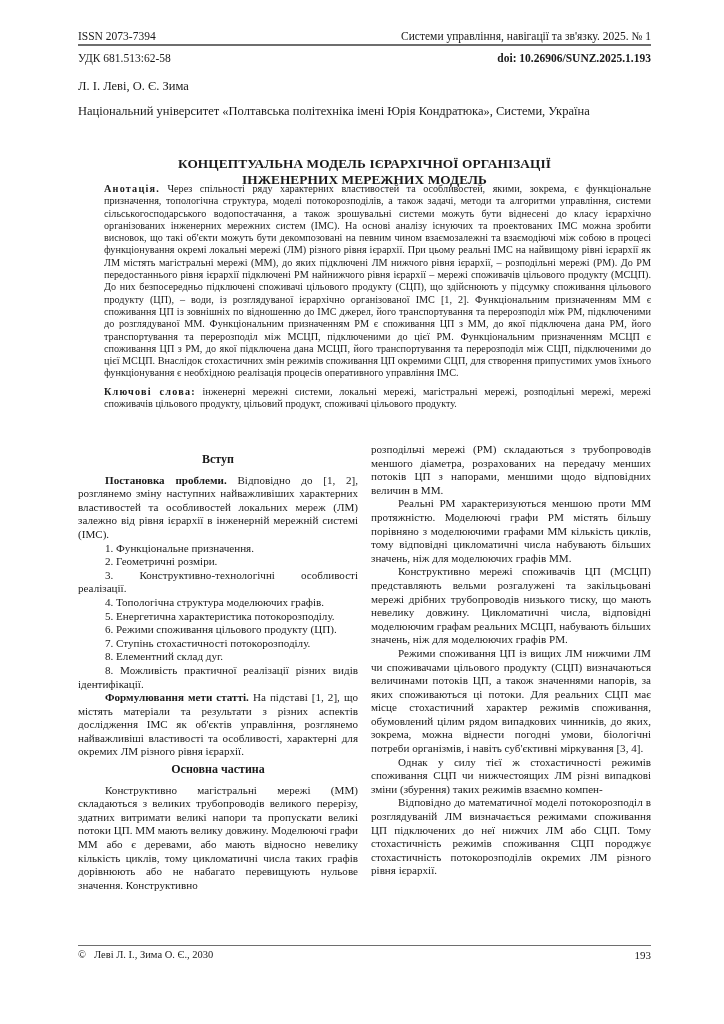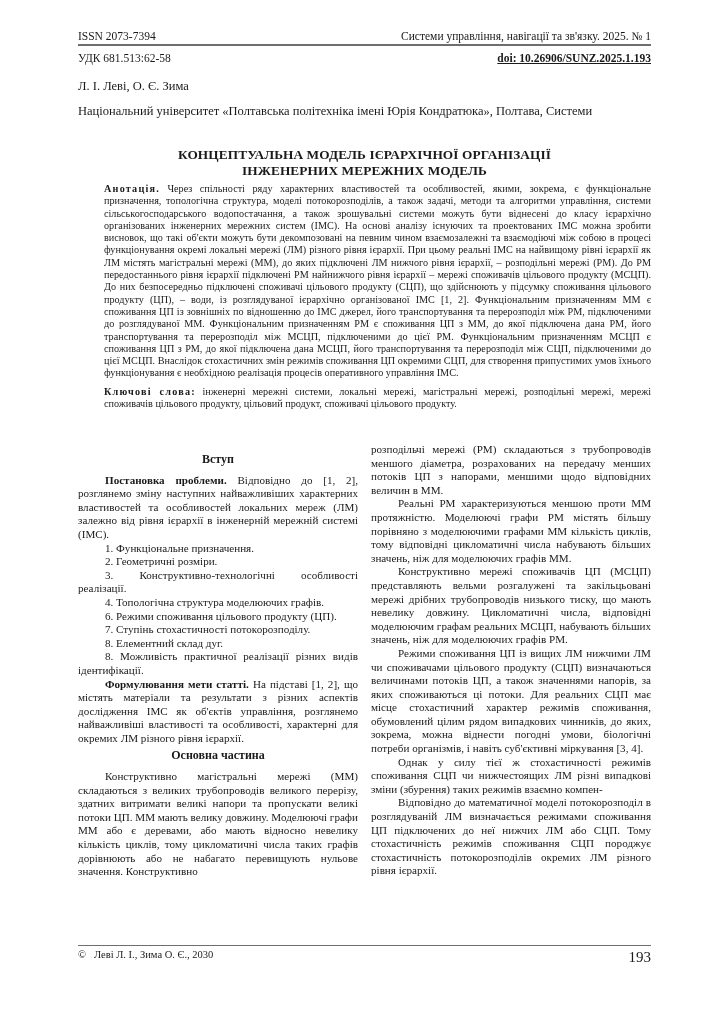--- a/index.html
+++ b/index.html
@@ -5,82 +5,83 @@
   html, body { margin: 0; padding: 0; background: #ffffff; }
   body { width: 724px; height: 1024px; position: relative; overflow: hidden;
          font-family: "Liberation Serif", "DejaVu Serif", serif; color: #1a1a1a; }
   .page { position: absolute; left: 78px; top: 0; width: 573px; }
   .running-header { position: absolute; top: 28px; left: 0; width: 573px; height: 16px;
          font-size: 11.5px; display: flex; justify-content: space-between; align-items: center; }
   .header-rule { position: absolute; top: 44px; left: 0; width: 573px; height: 0;
          border-top: 2px solid #6e6e6e; }
   .meta-line { position: absolute; top: 52px; left: 0; width: 573px; height: 16px;
          font-size: 11.5px; display: flex; justify-content: space-between; }
-  .doi { font-weight: bold; text-decoration: underline; }
+  .doi { font-weight: bold; }
   .authors { position: absolute; top: 79px; left: 0; font-size: 12.5px; }
   .affil { position: absolute; top: 104px; left: 0; font-size: 12.5px; white-space: nowrap; }
-  .title { position: absolute; top: 147px; left: 0; width: 573px; text-align: center;
+  .title { position: absolute; top: 156px; left: 0; width: 573px; text-align: center;
          font-weight: bold; font-size: 13.3px; line-height: 15.5px; letter-spacing: 0.1px; }
   .abstract { position: absolute; top: 183px; left: 26px; width: 547px; font-size: 10.2px;
          line-height: 12.3px; text-align: justify; }
   .abstract p { margin: 0; }
   .abstract .lbl { font-weight: bold; letter-spacing: 1.2px; }
   .keywords { margin-top: 6px !important; }
   .columns { position: absolute; top: 453px; left: 0; width: 573px; display: flex;
          justify-content: space-between; font-size: 11.1px; line-height: 13.6px; }
   .col { width: 280px; text-align: justify; }
   .col.right { width: 280px; margin-top: -10px; }
   .col h2 { font-size: 12px; font-weight: bold; text-align: center; margin: 0 0 7px 0; }
   .col h2.second { margin-top: 4px; }
   .col p { margin: 0; text-indent: 27px; }
   .col p.noindent { text-indent: 0; }
   .col .b { font-weight: bold; }
   .footer-rule { position: absolute; top: 945px; left: 0; width: 573px; border-top: 1px solid #6e6e6e; }
   .footer { position: absolute; top: 949px; left: 0; width: 573px; font-size: 10.5px;
          display: flex; justify-content: space-between; }
   .footer .copy { display: flex; gap: 8px; }
-  .footer .pagenum { font-size: 15px; }
+  .footer .pagenum { font-size: 11px; }
 </style>
 </head>
 <body>
 
 <div class="page">
 
   <div class="running-header">
     <span>ISSN 2073-7394</span>
     <span>Системи управління, навігації та зв'язку. 2025. № 1</span>
   </div>
   <div class="header-rule"></div>
 
   <div class="meta-line">
     <span>УДК 681.513:62-58</span>
     <span class="doi">doi: 10.26906/SUNZ.2025.1.193</span>
   </div>
 
   <div class="authors">Л. І. Леві, О. Є. Зима</div>
-  <div class="affil">Національний університет «Полтавська політехніка імені Юрія Кондратюка», Полтава, Системи</div>
+  <div class="affil">Національний університет «Полтавська політехніка імені Юрія Кондратюка», Системи, Україна</div>
 
   <div class="title">
     <div>КОНЦЕПТУАЛЬНА МОДЕЛЬ ІЄРАРХІЧНОЇ ОРГАНІЗАЦІЇ</div>
     <div>ІНЖЕНЕРНИХ МЕРЕЖНИХ МОДЕЛЬ</div>
   </div>
 
   <div class="abstract">
     <p><span class="lbl">Анотація.</span> <span>Через спільності ряду характерних властивостей та особливостей, якими, зокрема, є функціональне призначення, топологічна структура, моделі потокорозподілів, а також задачі, методи та алгоритми управління, системи сільськогосподарського водопостачання, а також зрошувальні системи можуть бути віднесені до класу ієрархічно організованих інженерних мережних систем (ІМС). На основі аналізу існуючих та проектованих ІМС можна зробити висновок, що такі об'єкти можуть бути декомпозовані на певним чином взаємозалежні та взаємодіючі між собою в процесі функціонування окремі локальні мережі (ЛМ) різного рівня ієрархії. При цьому реальні ІМС на найвищому рівні ієрархії як ЛМ містять магістральні мережі (ММ), до яких підключені ЛМ нижчого рівня ієрархії, – розподільні мережі (РМ). До РМ передостаннього рівня ієрархії підключені РМ найнижчого рівня ієрархії – мережі споживачів цільового продукту (МСЦП). До них безпосередньо підключені споживачі цільового продукту (СЦП), що здійснюють у підсумку споживання цільового продукту (ЦП), – води, із розглядуваної ієрархічно організованої ІМС [1, 2]. Функціональним призначенням ММ є споживання ЦП із зовнішніх по відношенню до ІМС джерел, його транспортування та перерозподіл між РМ, підключеними до розглядуваної ММ. Функціональним призначенням РМ є споживання ЦП з ММ, до якої підключена дана РМ, його транспортування та перерозподіл між МСЦП, підключеними до цієї РМ. Функціональним призначенням МСЦП є споживання ЦП з РМ, до якої підключена дана МСЦП, його транспортування та перерозподіл між СЦП, підключеними до цієї МСЦП. Внаслідок стохастичних змін режимів споживання ЦП окремими СЦП, для створення припустимих умов їхнього функціонування є необхідною реалізація процесів оперативного управління ІМС.</span></p>
     <p class="keywords"><span class="lbl">Ключові слова:</span> <span>інженерні мережні системи, локальні мережі, магістральні мережі, розподільні мережі, мережі споживачів цільового продукту, цільовий продукт, споживачі цільового продукту.</span></p>
   </div>
 
   <div class="columns">
     <div class="col left">
       <h2>Вступ</h2>
       <p><span class="b">Постановка проблеми.</span> <span>Відповідно до [1, 2], розглянемо зміну наступних найважливіших характерних властивостей та особливостей локальних мереж (ЛМ) залежно від рівня ієрархії в інженерній мережній системі (ІМС).</span></p>
       <p>1. Функціональне призначення.</p>
       <p>2. Геометричні розміри.</p>
       <p>3. Конструктивно-технологічні особливості реалізації.</p>
       <p>4. Топологічна структура моделюючих графів.</p>
+      <p>5. Енергетична характеристика потокорозподілу.</p>
       <p>6. Режими споживання цільового продукту (ЦП).</p>
       <p>7. Ступінь стохастичності потокорозподілу.</p>
       <p>8. Елементний склад дуг.</p>
       <p>8. Можливість практичної реалізації різних видів ідентифікації.</p>
       <p><span class="b">Формулювання мети статті.</span> <span>На підставі [1, 2], що містять матеріали та результати з різних аспектів дослідження ІМС як об'єктів управління, розглянемо найважливіші властивості та особливості, характерні для окремих ЛМ різного рівня ієрархії.</span></p>
       <h2 class="second">Основна частина</h2>
       <p>Конструктивно магістральні мережі (ММ) складаються з великих трубопроводів великого перерізу, здатних витримати великі напори та пропускати великі потоки ЦП. ММ мають велику довжину. Моделюючі графи ММ або є деревами, або мають відносно невелику кількість циклів, тому цикломатичні числа таких графів дорівнюють або не набагато перевищують нульове значення. Конструктивно</p>
     </div>
 
     <div class="col right">

